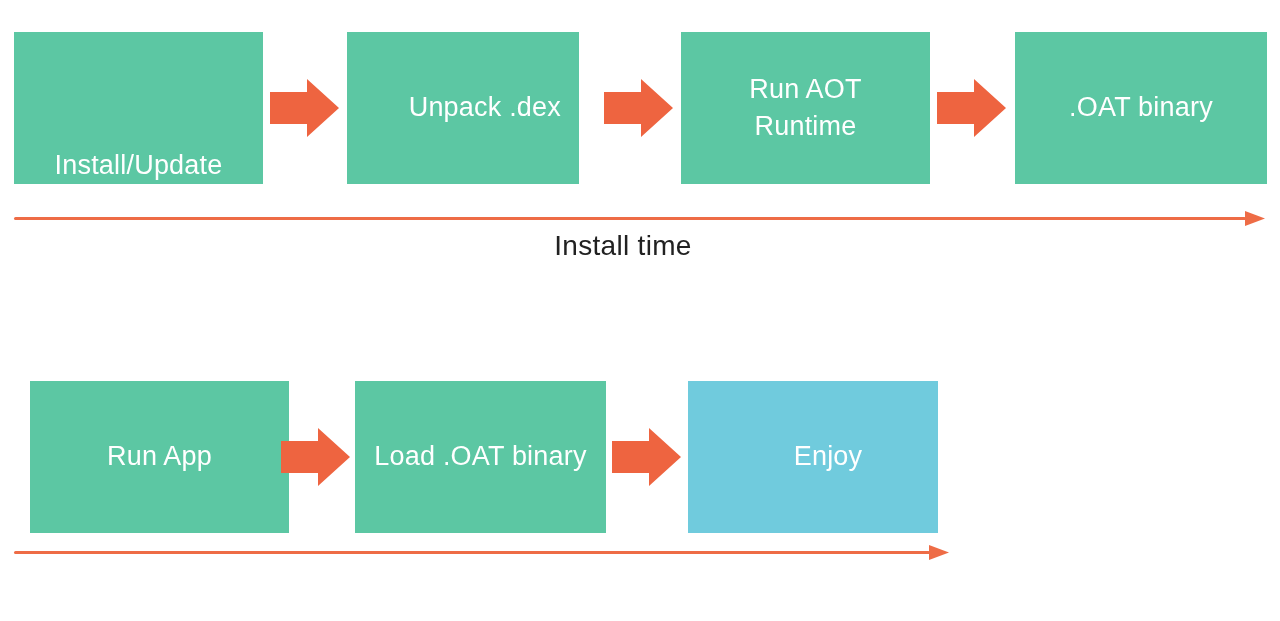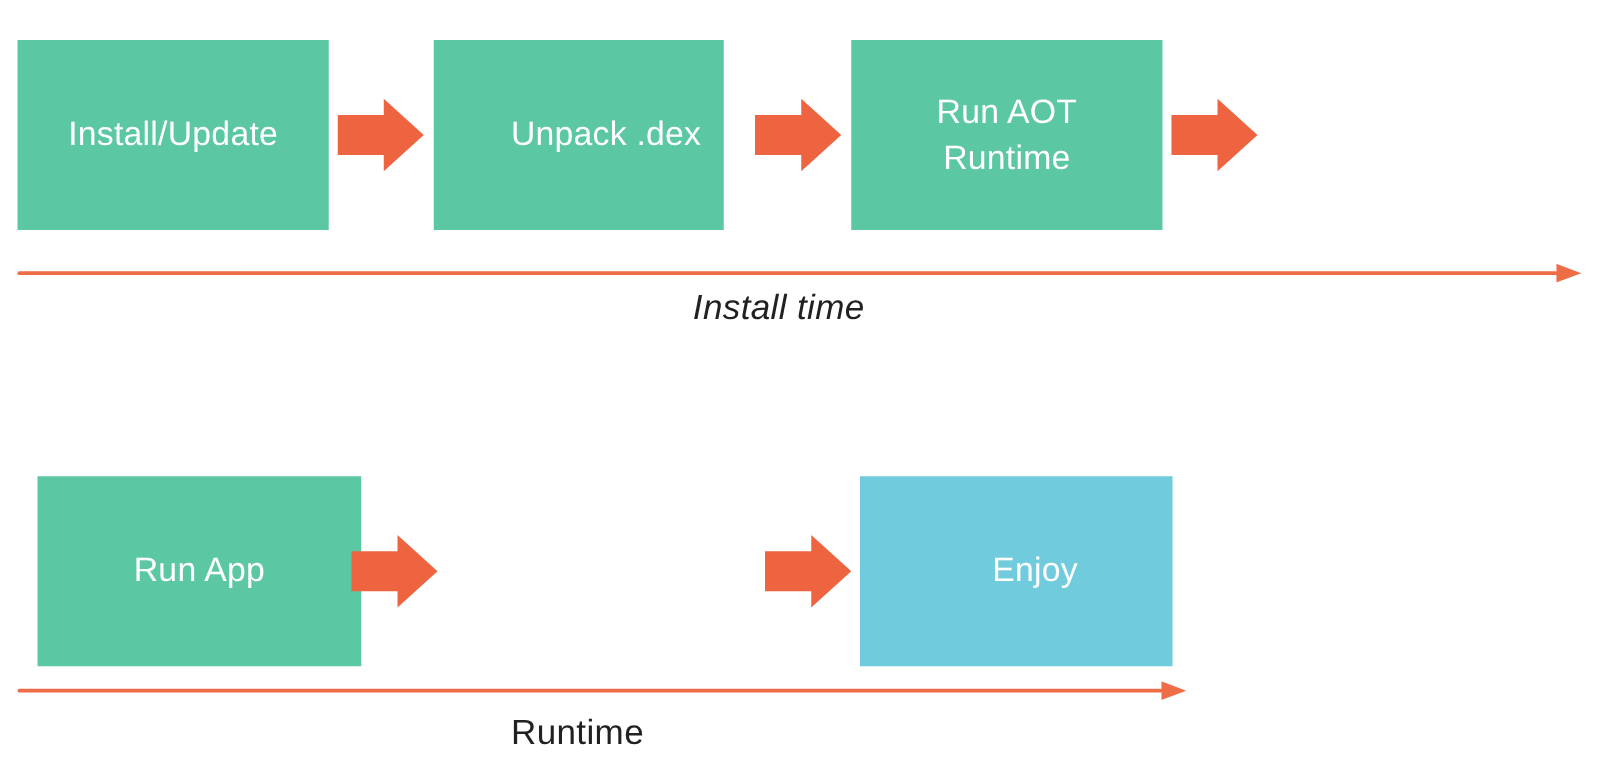--- a/index.html
+++ b/index.html
@@ -54,21 +54,21 @@
     letter-spacing:.3px;
   }
   .lbl1{left:14px;top:230px;width:1218px;}
   .lbl2{left:14px;top:570px;width:896px;}
 </style>
 </head>
 <body>
 
 <div id="canvas">
 
-  <div class="step-box row1 b1" style="background: rgb(92, 199, 163);">
+  <div class="step-box row1 b1" style="background: rgb(92, 199, 163); align-items: flex-end;">
     <span>Install/Update</span>
   </div>
 
   <div class="block-arrow ar1 a1" style="color: rgb(238, 100, 64);">
     <svg viewBox="0 0 70 60" aria-hidden="true">
         <path d="M0 14 H37 V1 L69 30 L37 59 V46 H0 Z" fill="currentColor"></path>
       </svg>
   </div>
 
   <div class="step-box row1 b2" style="background: rgb(92, 199, 163);">
@@ -84,51 +84,56 @@
   <div class="step-box row1 b3" style="background: rgb(92, 199, 163);">
     <span>Run AOT Runtime</span>
   </div>
 
   <div class="block-arrow ar1 a3" style="color: rgb(238, 100, 64);">
     <svg viewBox="0 0 70 60" aria-hidden="true">
         <path d="M0 14 H37 V1 L69 30 L37 59 V46 H0 Z" fill="currentColor"></path>
       </svg>
   </div>
 
+  <div class="step-box row1 b4" style="background: rgb(92, 199, 163);">
+    <span>.OAT binary</span>
+  </div>
 
   <div class="timeline tl1" style="color: rgb(238, 108, 70);">
     <div class="line"></div>
     <svg class="head" width="20" height="15" viewBox="0 0 20 15" aria-hidden="true">
       <polygon points="0,0 20,7.5 0,15" fill="currentColor"></polygon>
     </svg>
   </div>
-  <div class="timeline-label lbl1" style="color: rgb(33, 33, 33); font-style: italic;">Install time</div>
+  <div class="timeline-label lbl1" style="color: rgb(33, 33, 33);">Install time</div>
 
   <div class="step-box row2 b5" style="background: rgb(92, 199, 163);">
     <span>Run App</span>
   </div>
 
   <div class="block-arrow ar2 a4" style="color: rgb(238, 100, 64);">
     <svg viewBox="0 0 70 60" aria-hidden="true">
         <path d="M0 14 H37 V1 L69 30 L37 59 V46 H0 Z" fill="currentColor"></path>
       </svg>
   </div>
 
+  <div class="step-box row2 b6" style="background: rgb(92, 199, 163);">
+    <span>Load .OAT binary</span>
+  </div>
 
   <div class="block-arrow ar2 a5" style="color: rgb(238, 100, 64);">
     <svg viewBox="0 0 70 60" aria-hidden="true">
         <path d="M0 14 H37 V1 L69 30 L37 59 V46 H0 Z" fill="currentColor"></path>
       </svg>
   </div>
 
   <div class="step-box row2 b7" style="background: rgb(112, 203, 221);">
     <span>Enjoy</span>
   </div>
 
   <div class="timeline tl2" style="color: rgb(238, 108, 70);">
     <div class="line"></div>
     <svg class="head" width="20" height="15" viewBox="0 0 20 15" aria-hidden="true">
       <polygon points="0,0 20,7.5 0,15" fill="currentColor"></polygon>
     </svg>
   </div>
-  <div class="timeline-label lbl2" style="color: rgb(33, 33, 33);">Runtime</div>
 
 </div>
 
 </body></html>

